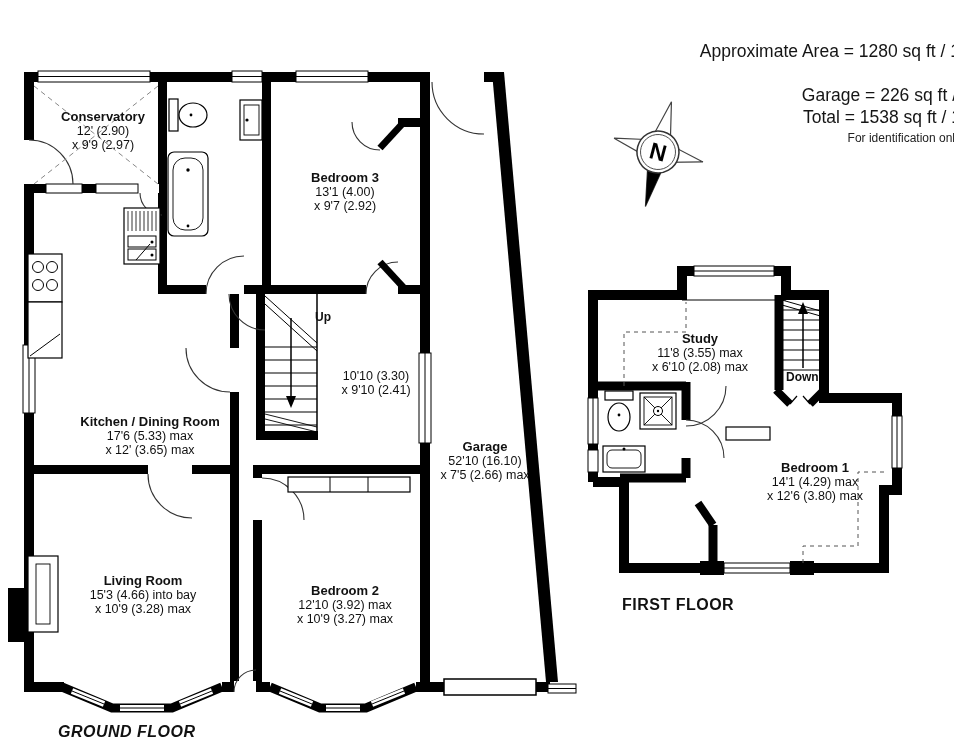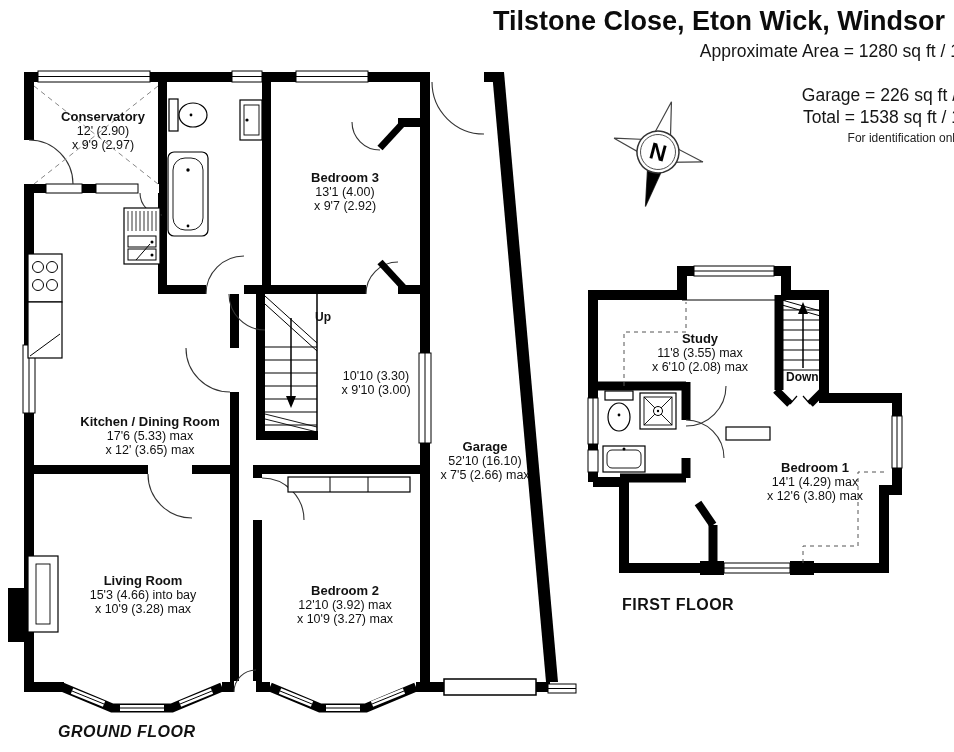--- a/index.html
+++ b/index.html
@@ -293,21 +293,20 @@
 
     <g transform="translate(658,152) rotate(15)">
       <path d="M 0,-52 L 10,-10 L 46,-2 L 10,8 L 2,56 L -8,8 L -46,-2 L -10,-10 Z" fill="#fff" stroke="#444" stroke-width="1.2"></path>
       <polygon points="10,8 2,56 -8,8" fill="#000"></polygon>
       <circle cx="0" cy="0" r="21" fill="#fff" stroke="#333" stroke-width="1.5"></circle>
       <circle cx="0" cy="0" r="17.5" fill="none" stroke="#333" stroke-width="0.8"></circle>
       <text x="0" y="8" text-anchor="middle" font-family="Liberation Sans, sans-serif" font-size="23" font-weight="bold" fill="#000">N</text>
     </g>
   </svg>
 
-  <div class="title">Tilstone Close, Eton Wick, Windsor</div>
   <div class="area-line a1">Approximate Area = 1280 sq ft / 1</div>
   <div class="area-line a3">Garage = 226 sq ft /</div>
   <div class="area-line a4">Total = 1538 sq ft / 1</div>
   <div class="disclaimer">For identification only</div>
 
   <div class="lbl" style="left:103px;top:110px;">
     <div class="nm">Conservatory</div>
     <div class="dm">12' (2.90)</div>
     <div class="dm">x 9'9 (2.97)</div>
   </div>
@@ -316,21 +315,21 @@
     <div class="dm">13'1 (4.00)</div>
     <div class="dm">x 9'7 (2.92)</div>
   </div>
   <div class="lbl" style="left:150px;top:371px;margin-top:44px;">
     <div class="nm">Kitchen / Dining Room</div>
     <div class="dm">17'6 (5.33) max</div>
     <div class="dm">x 12' (3.65) max</div>
   </div>
   <div class="lbl" style="left:376px;top:369px;">
     <div class="dm">10'10 (3.30)</div>
-    <div class="dm">x 9'10 (3.00)</div>
+    <div class="dm">x 9'10 (2.41)</div>
   </div>
   <div class="lbl" style="left:485px;top:440px;">
     <div class="nm">Garage</div>
     <div class="dm">52'10 (16.10)</div>
     <div class="dm">x 7'5 (2.66) max</div>
   </div>
   <div class="lbl" style="left:143px;top:574px;">
     <div class="nm">Living Room</div>
     <div class="dm">15'3 (4.66) into bay</div>
     <div class="dm">x 10'9 (3.28) max</div>

